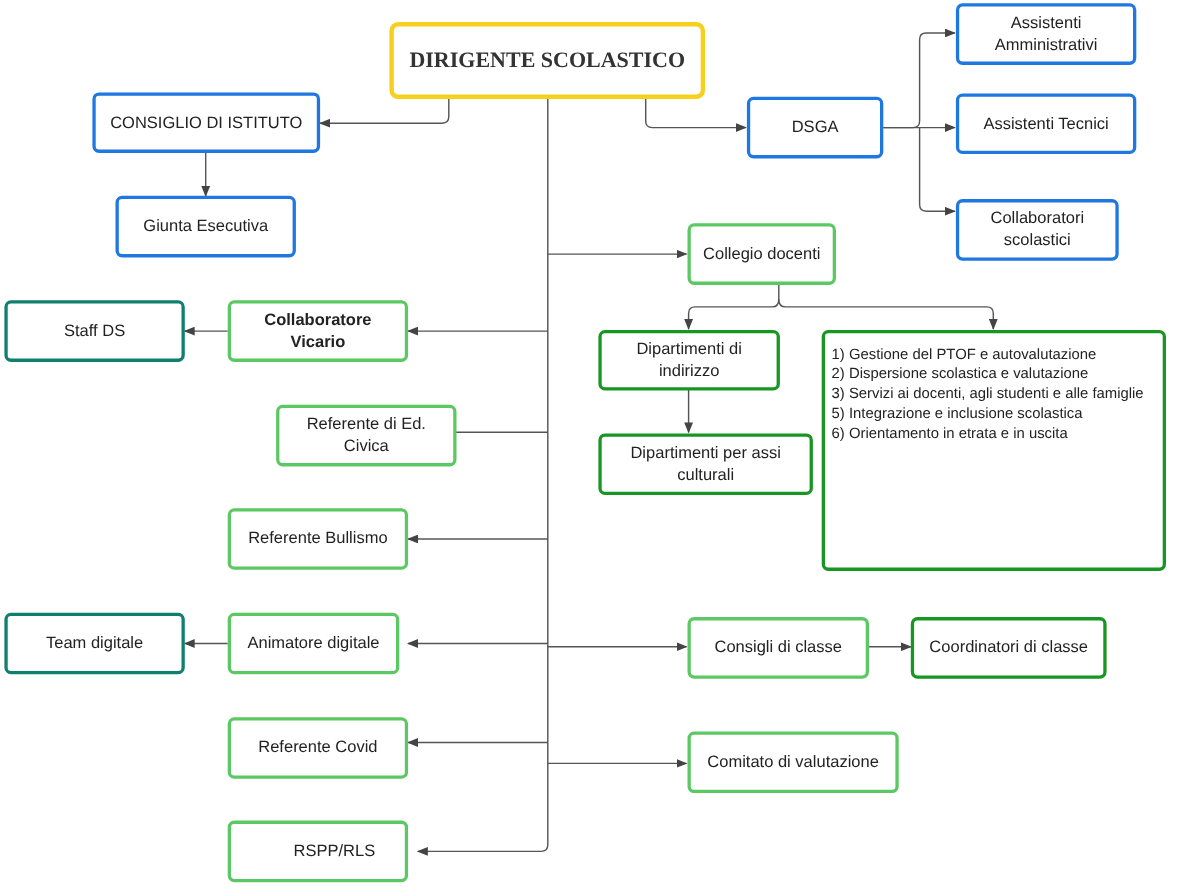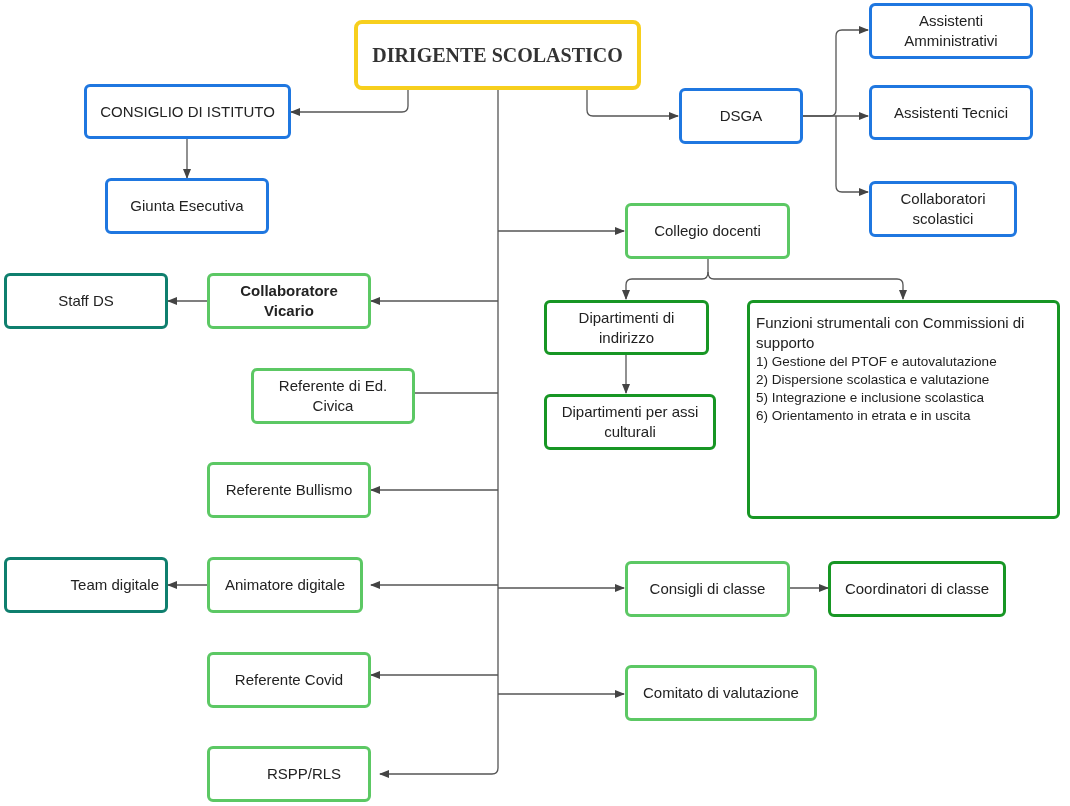--- a/index.html
+++ b/index.html
@@ -80,33 +80,33 @@
 <div class="node blue" style="left:869px;top:3px;width:164px;height:56px;">
   <span>Assistenti Amministrativi</span>
 </div>
 <div class="node blue" style="left:869px;top:85px;width:164px;height:55px;">
   <span>Assistenti Tecnici</span>
 </div>
 <div class="node blue" style="left:869px;top:165px;width:148px;height:56px;margin-top:16px;">
   <span>Collaboratori scolastici</span>
 </div>
 
-<div class="node lgreen" style="left:625px;top:203px;width:165px;height:56px;">
+<div class="node lgreen" style="left:625px;top:203px;width:135px;height:56px;">
   <span>Collegio docenti</span>
 </div>
 <div class="node dgreen" style="left:544px;top:300px;width:165px;height:55px;">
   <span>Dipartimenti di indirizzo</span>
 </div>
-<div class="node dgreen" style="left:544px;top:394px;width:172px;height:56px;">
+<div class="node dgreen" style="left:544px;top:394px;width:195px;height:56px;">
   <span>Dipartimenti per assi culturali</span>
 </div>
 <div class="node dgreen list" style="left:747px;top:300px;width:313px;height:219px;">
-  <div class="head">Funzioni strumentali con Commissioni di supporto</div>
   <div class="item">1) Gestione del PTOF e autovalutazione</div>
   <div class="item">2) Dispersione scolastica e valutazione</div>
+  <div class="item">3) Servizi ai docenti, agli studenti e alle famiglie</div>
   <div class="item">5) Integrazione e inclusione scolastica</div>
   <div class="item">6) Orientamento in etrata e in uscita</div>
 </div>
 <div class="node lgreen" style="left:625px;top:561px;width:165px;height:56px;">
   <span>Consigli di classe</span>
 </div>
 <div class="node dgreen" style="left:828px;top:561px;width:178px;height:56px;">
   <span>Coordinatori di classe</span>
 </div>
 <div class="node lgreen" style="left:625px;top:665px;width:192px;height:56px;">
@@ -118,21 +118,21 @@
 </div>
 <div class="node lgreen" style="left:207px;top:273px;width:164px;height:56px;font-weight:bold;">
   <span>Collaboratore Vicario</span>
 </div>
 <div class="node lgreen" style="left:207px;top:368px;width:164px;height:56px;margin-left:44px;">
   <span>Referente di Ed. Civica</span>
 </div>
 <div class="node lgreen" style="left:207px;top:462px;width:164px;height:56px;">
   <span>Referente Bullismo</span>
 </div>
-<div class="node teal" style="left:4px;top:557px;width:164px;height:56px;justify-content:flex-end;">
+<div class="node teal" style="left:4px;top:557px;width:164px;height:56px;">
   <span>Team digitale</span>
 </div>
 <div class="node lgreen" style="left:207px;top:557px;width:156px;height:56px;">
   <span>Animatore digitale</span>
 </div>
 <div class="node lgreen" style="left:207px;top:652px;width:164px;height:56px;">
   <span>Referente Covid</span>
 </div>
 <div class="node lgreen" style="left:207px;top:746px;width:164px;height:56px;padding-left:36px;">
   <span>RSPP/RLS</span>

